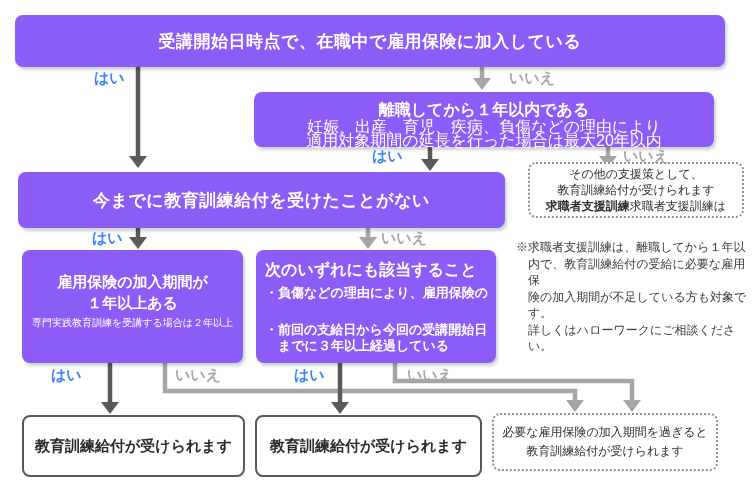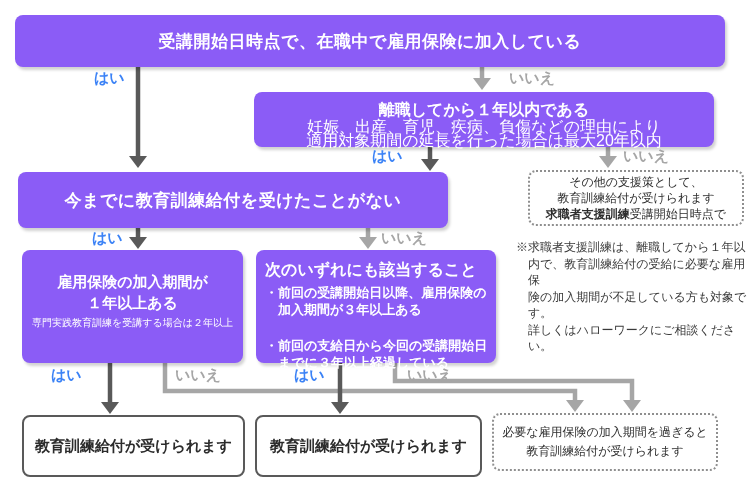--- a/index.html
+++ b/index.html
@@ -8,35 +8,35 @@
   svg.arrows{position:absolute;left:0;top:0;width:753px;height:485px;pointer-events:none;}
 
   .dark-box{position:absolute;background:#8b5cf6;color:#ffffff;border-radius:8px;
     box-shadow:2px 3px 3px rgba(0,0,0,0.18);
     display:flex;flex-direction:column;align-items:center;justify-content:center;
     text-align:center;box-sizing:border-box;}
   .q1{left:15px;top:15px;width:710px;height:52px;font-size:17px;font-weight:bold;letter-spacing:0.5px;}
   .q2{left:254px;top:92px;width:460px;height:55px;padding-top:8px;}
   .q2 .t{font-size:16px;font-weight:bold;line-height:20px;}
   .q2 .s{font-size:16px;line-height:13.5px;}
-  .q3{left:18px;top:172px;width:430px;height:56px;font-size:17px;font-weight:bold;letter-spacing:0.5px;}
+  .q3{left:18px;top:172px;width:487px;height:56px;font-size:17px;font-weight:bold;letter-spacing:0.5px;}
   .q4{left:22px;top:250px;width:221px;height:113px;padding-bottom:13px;}
   .q4 .t{font-size:15px;font-weight:bold;line-height:21px;}
   .q4 .s{font-size:10px;margin-top:3px;white-space:nowrap;}
   .q5{left:256px;top:250px;width:240px;height:113px;align-items:flex-start;justify-content:flex-start;
     text-align:left;padding:10px 4px 0 9px;}
   .q5 .t{font-size:16px;font-weight:bold;margin-bottom:4px;}
   .q5 .i{font-size:13px;font-weight:bold;line-height:16.5px;}
   .q5 .cont{padding-left:13px;}
   .q5 .gap{margin-top:20px;}
 
   .dotted-box{position:absolute;background:#ffffff;border:2px dotted #8f8f8f;border-radius:8px;
     display:flex;flex-direction:column;align-items:center;justify-content:center;
     text-align:center;box-sizing:border-box;color:#2e2e2e;}
-  .alt{left:528px;top:170px;width:216px;height:56px;font-size:12px;line-height:16px;}
+  .alt{left:528px;top:162px;width:216px;height:56px;font-size:12px;line-height:16px;}
   .alt .b{font-weight:bold;}
   .r3{left:492px;top:413px;width:226px;height:58px;font-size:12px;line-height:19px;}
 
   .result-box{position:absolute;background:#ffffff;border:2px solid #595959;border-radius:8px;
     display:flex;align-items:center;justify-content:center;text-align:center;
     box-sizing:border-box;font-size:15px;font-weight:bold;color:#2b2b2b;}
   .r1{left:22px;top:415px;width:223px;height:62px;}
   .r2{left:255px;top:415px;width:227px;height:62px;}
 
   .note{position:absolute;left:516px;top:239px;width:240px;font-size:12px;line-height:16.5px;color:#3a3a3a;}
@@ -99,30 +99,29 @@
   </div>
 
   <div class="dark-box q4">
     <div class="t">雇用保険の加入期間が</div>
     <div class="t">１年以上ある</div>
     <div class="s">専門実践教育訓練を受講する場合は２年以上</div>
   </div>
 
   <div class="dark-box q5">
     <div class="t">次のいずれにも該当すること</div>
-    <div class="i">・前回の受講開始日以降、雇用保険の</div>
-    <div class="i cont">加入期間が３年以上ある</div>
+    <div class="i">・負傷などの理由により、雇用保険の</div>
     <div class="i gap">・前回の支給日から今回の受講開始日</div>
     <div class="i cont">までに３年以上経過している</div>
   </div>
 
   <div class="dotted-box alt">
     <div>その他の支援策として、</div>
     <div>教育訓練給付が受けられます</div>
-    <div><span class="b">求職者支援訓練</span><span>受講開始日時点で</span></div>
+    <div><span class="b">求職者支援訓練</span><span>求職者支援訓練は</span></div>
   </div>
 
   <div class="note">
     <div>※求職者支援訓練は、離職してから１年以</div>
     <div class="ind">内で、教育訓練給付の受給に必要な雇用保</div>
     <div class="ind">険の加入期間が不足している方も対象です。</div>
     <div class="ind">詳しくはハローワークにご相談ください。</div>
   </div>
 
   <div class="result-box r1">

